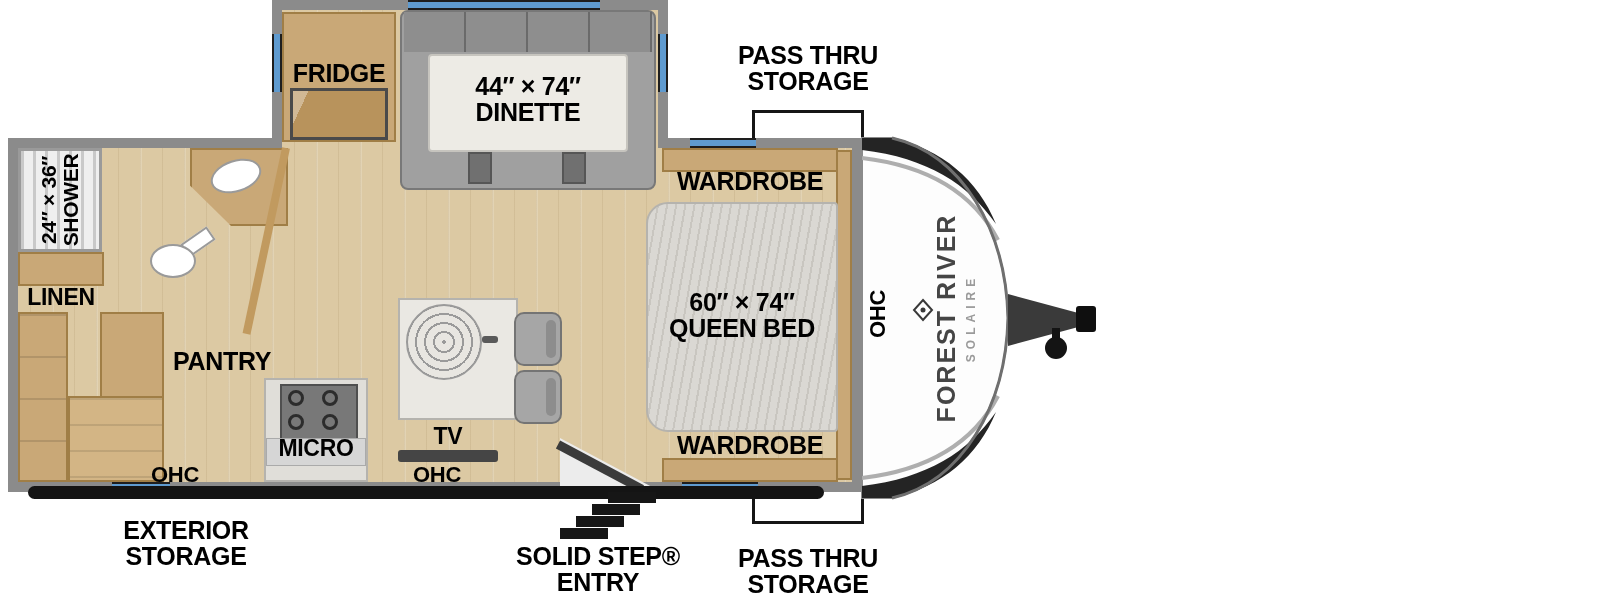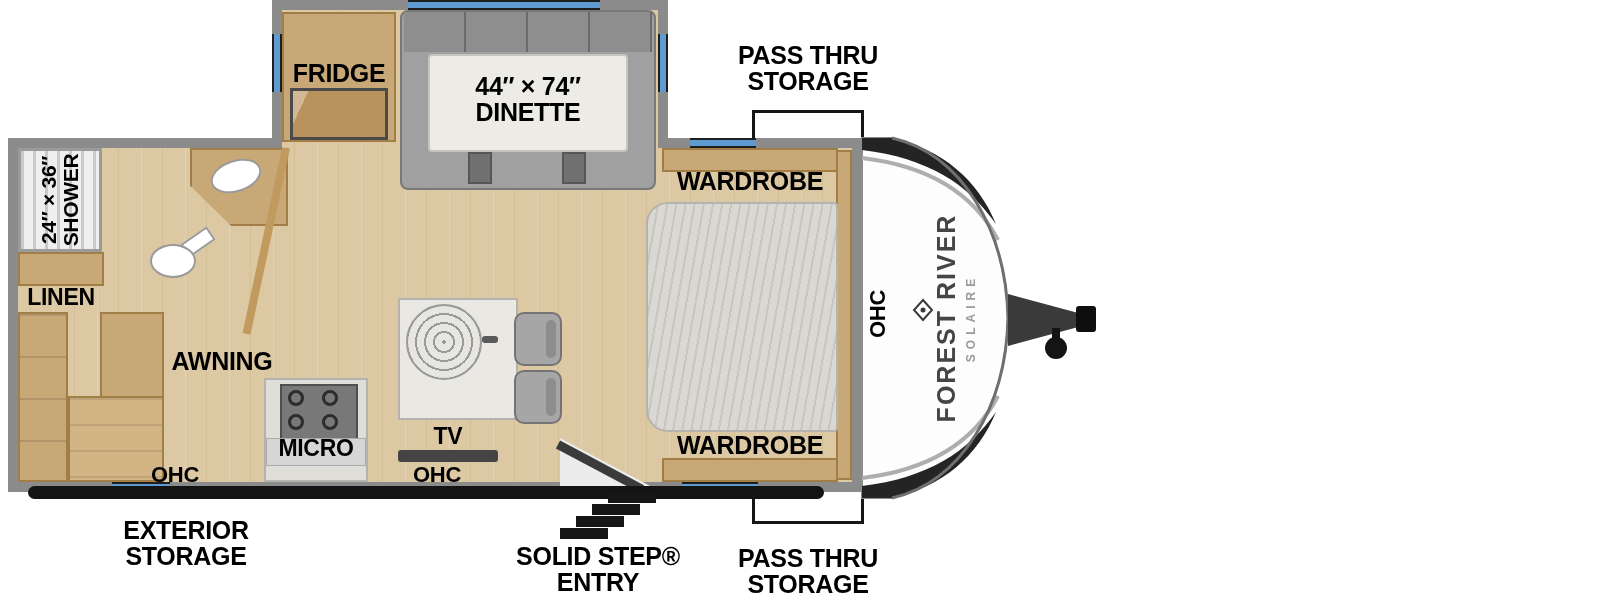--- a/index.html
+++ b/index.html
@@ -64,21 +64,21 @@
 
   <div class="cab" style="left:190px;top:148px;width:98px;height:78px;clip-path:polygon(0 0,100% 0,100% 100%,42% 100%,0 48%)"></div>
   <div style="position:absolute;left:210px;top:160px;width:52px;height:32px;background:#fff;border:2px solid #9a9a9a;border-radius:50%;transform:rotate(-18deg);z-index:11"></div>
   <div style="position:absolute;left:182px;top:234px;width:32px;height:16px;background:#fff;border:2px solid #9a9a9a;transform:rotate(-35deg);z-index:11"></div>
   <div style="position:absolute;left:150px;top:244px;width:46px;height:34px;background:#fff;border:2px solid #9a9a9a;border-radius:50%;z-index:11"></div>
   <div style="position:absolute;left:282px;top:148px;width:8px;height:190px;background:#c19a5f;transform-origin:top center;transform:rotate(12deg);z-index:12"></div>
 
   <div class="cab" style="left:18px;top:312px;width:50px;height:170px;background-image:repeating-linear-gradient(180deg,rgba(0,0,0,.12) 0 2px,transparent 2px 42px)"></div>
   <div class="cab2" style="left:68px;top:396px;width:96px;height:86px;background-image:repeating-linear-gradient(180deg,rgba(0,0,0,.10) 0 2px,transparent 2px 26px)"></div>
   <div class="cab" style="left:100px;top:312px;width:64px;height:86px"></div>
-  <div class="lbl" style="left:166px;top:348px;width:112px;height:26px">AWNING</div>
+  <div class="lbl" style="left:166px;top:348px;width:112px;height:26px">PANTRY</div>
 
   <div style="position:absolute;left:264px;top:378px;width:104px;height:104px;background:#e0ded9;border:2px solid #b5b3ae;z-index:10"></div>
   <div style="position:absolute;left:280px;top:384px;width:78px;height:56px;background:#787878;border:2px solid #4f4f4f;z-index:11"></div>
   <div class="burner" style="left:288px;top:390px"></div>
   <div class="burner" style="left:322px;top:390px"></div>
   <div class="burner" style="left:288px;top:414px"></div>
   <div class="burner" style="left:322px;top:414px"></div>
   <div style="position:absolute;left:266px;top:438px;width:100px;height:28px;background:#d6d6d6;border:1px solid #aaa;z-index:11"></div>
   <div class="lbl s23" style="left:266px;top:440px;width:100px;height:16px">MICRO</div>
   <div class="lbl s22" style="left:140px;top:463px;width:70px;height:24px">OHC</div>
@@ -109,20 +109,22 @@
   <div class="lbl" style="left:438px;top:72px;width:180px;height:54px">44″ × 74″
 DINETTE</div>
 
   <div class="cab" style="left:836px;top:150px;width:16px;height:330px"></div>
   <div class="cab" style="left:662px;top:148px;width:176px;height:24px"></div>
   <div class="lbl" style="left:664px;top:168px;width:172px;height:26px">WARDROBE</div>
   <div class="cab" style="left:662px;top:458px;width:176px;height:24px"></div>
   <div class="lbl" style="left:664px;top:432px;width:172px;height:26px">WARDROBE</div>
 
   <div style="position:absolute;left:646px;top:202px;width:192px;height:230px;background:#dad8d3;border:2px solid #b5b3ae;border-radius:22px 4px 4px 22px;z-index:10;background-image:repeating-linear-gradient(100deg,rgba(110,104,92,.16) 0 2px,transparent 2px 9px)"></div>
+  <div class="lbl" style="left:654px;top:288px;width:176px;height:54px">60″ × 74″
+QUEEN BED</div>
   <div class="lbl rot s22" style="left:852px;top:300px;width:52px;height:28px">OHC</div>
 
   <div class="wall" style="left:272px;top:0;width:396px;height:10px"></div>
   <div class="wall" style="left:272px;top:0;width:10px;height:148px"></div>
   <div class="wall" style="left:658px;top:0;width:10px;height:148px"></div>
   <div class="wall" style="left:8px;top:138px;width:272px;height:10px"></div>
   <div class="wall" style="left:660px;top:138px;width:202px;height:10px"></div>
   <div class="wall" style="left:8px;top:138px;width:10px;height:354px"></div>
   <div class="wall" style="left:852px;top:138px;width:10px;height:354px"></div>
   <div class="wall" style="left:8px;top:482px;width:854px;height:10px"></div>

